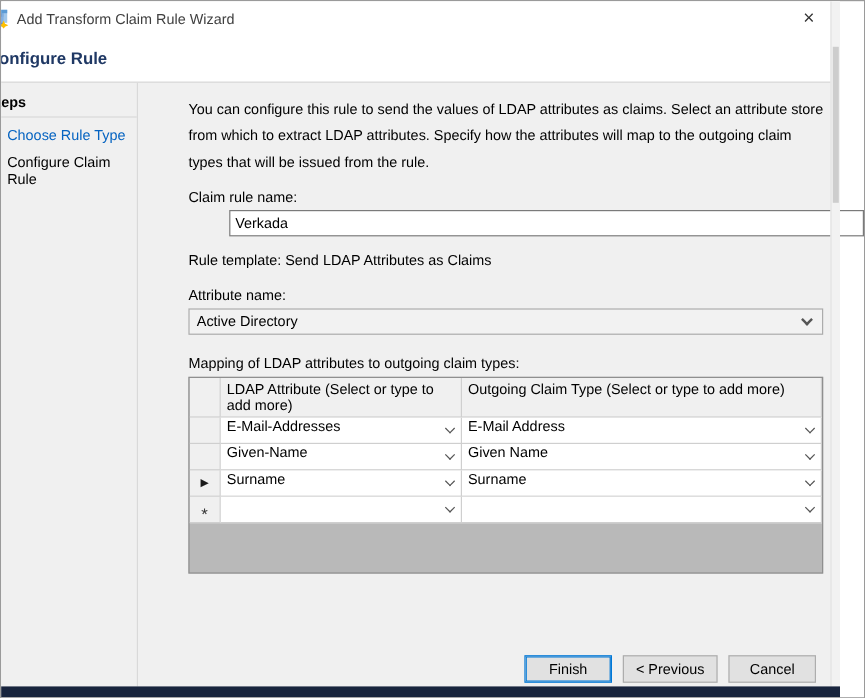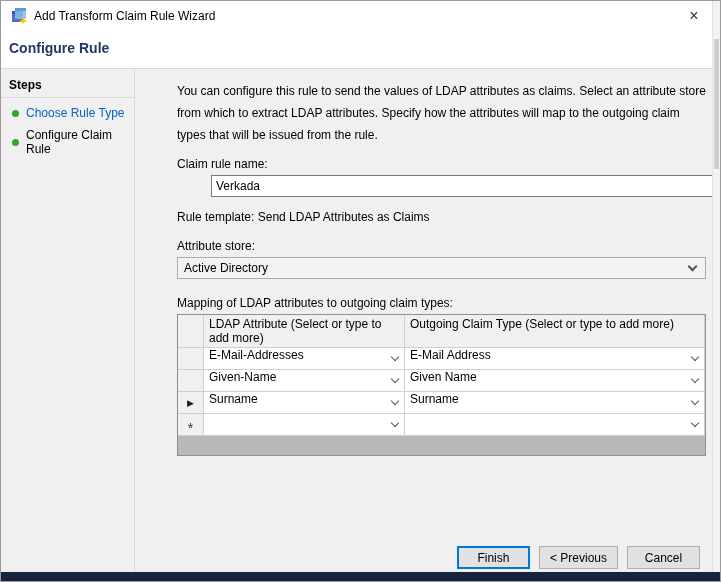--- a/index.html
+++ b/index.html
@@ -3,21 +3,21 @@
 <meta charset="utf-8">
 <style>
   * { box-sizing: border-box; margin: 0; padding: 0; }
   html,body { background:#dcdcdc; }
   body { font-family: "Liberation Sans", "DejaVu Sans", sans-serif; font-size: 12px; color:#000; }
   .window { position: relative; width: 721px; height: 582px; background:#fff; border:1px solid #9a9a9a; overflow:hidden; }
 
   
   .titlebar { position:absolute; top:0; left:0; right:0; height:30px; background:#fff; display:flex; align-items:center; padding:0 10px; gap:7px; }
   .app-icon { width:16px; height:16px; flex:none; }
-  .titlebar-title { font-size:12px; color:#000000; }
+  .titlebar-title { font-size:12px; color:#404040; }
   .close-btn { position:absolute; top:4px; right:15px; width:22px; height:22px; display:flex; align-items:center; justify-content:center; font-size:16px; color:#333; cursor:default; }
 
   
   .page-header { position:absolute; top:30px; left:0; right:8px; height:37px; background:#fff; }
   .page-title { position:absolute; left:8px; top:9px; font-size:14px; font-weight:bold; color:#1f3864; }
 
   
   .body { position:absolute; top:67px; left:0; right:0; bottom:9px; background:#f0f0f0; border-top:1px solid #d9d9d9; }
 
   
@@ -34,21 +34,21 @@
   .desc { font-size:12px; line-height:22px; margin-bottom:11px; }
   .field-label { font-size:12px; margin-bottom:4px; }
   .text-input { display:block; width:100%; height:22px; border:1px solid #7a7a7a; background:#fff;
                 font-family:"Liberation Sans", "DejaVu Sans", sans-serif; font-size:12px; padding:0 4px; margin-bottom:13px; outline:none;margin-left:34px; }
   .static-line { font-size:12px; margin-bottom:15px; }
   .combobox { height:22px; border:1px solid #acacac; background:#f2f2f2; display:flex; align-items:center;
               justify-content:space-between; padding:0 9px 0 6px; margin-bottom:17px; cursor:default; }
   .chevron { width:7px; height:7px; border-right:2px solid #555; border-bottom:2px solid #555; transform:rotate(45deg); margin-top:-4px; flex:none; }
 
   
-  .grid { border:1px solid #8f8f8f; background:#b9b9b9; height:142px; overflow:hidden; }
+  .grid { border:1px solid #8f8f8f; background:#b9b9b9; height:164px; overflow:hidden; }
   .g-header { display:flex; height:33px; }
   .g-row { display:flex; height:22px; }
   .g-sel { width:26px; flex:none; background:#f0f0f0; border-right:1px solid #cfcfcf; border-bottom:1px solid #cfcfcf;
            display:flex; align-items:center; justify-content:center; }
   .g-h { background:#f0f0f0; border-right:1px solid #cfcfcf; border-bottom:1px solid #cfcfcf; padding:2px 5px;
          font-size:12px; line-height:14px; overflow:hidden; white-space:normal; }
   .g-c1 { width:201px; flex:none; }
   .g-c2 { flex:1; }
   .g-cell { background:#fff; border-right:1px solid #cfcfcf; border-bottom:1px solid #cfcfcf; position:relative;
             display:flex; align-items:flex-start; padding:0 20px 0 5px; font-size:12px; overflow:hidden; white-space:nowrap; cursor:default; }
@@ -105,21 +105,21 @@
     </div>
 
     <div class="main">
       <div class="desc">You can configure this rule to send the values of LDAP attributes as claims. Select an attribute store from which to extract LDAP attributes. Specify how the attributes will map to the outgoing claim types that will be issued from the rule.</div>
 
       <div class="field-label">Claim rule name:</div>
       <input class="text-input" type="text" autofocus="" value="Verkada" style="">
 
       <div class="static-line">Rule template: Send LDAP Attributes as Claims</div>
 
-      <div class="field-label">Attribute store:</div>
+      <div class="field-label">Attribute name:</div>
       <div class="combobox">
         <span>Active Directory</span>
         <span class="chevron"></span>
       </div>
 
       <div class="field-label">Mapping of LDAP attributes to outgoing claim types:</div>
 
       <div class="grid">
         <div class="g-header">
           <div class="g-sel g-h"></div>

